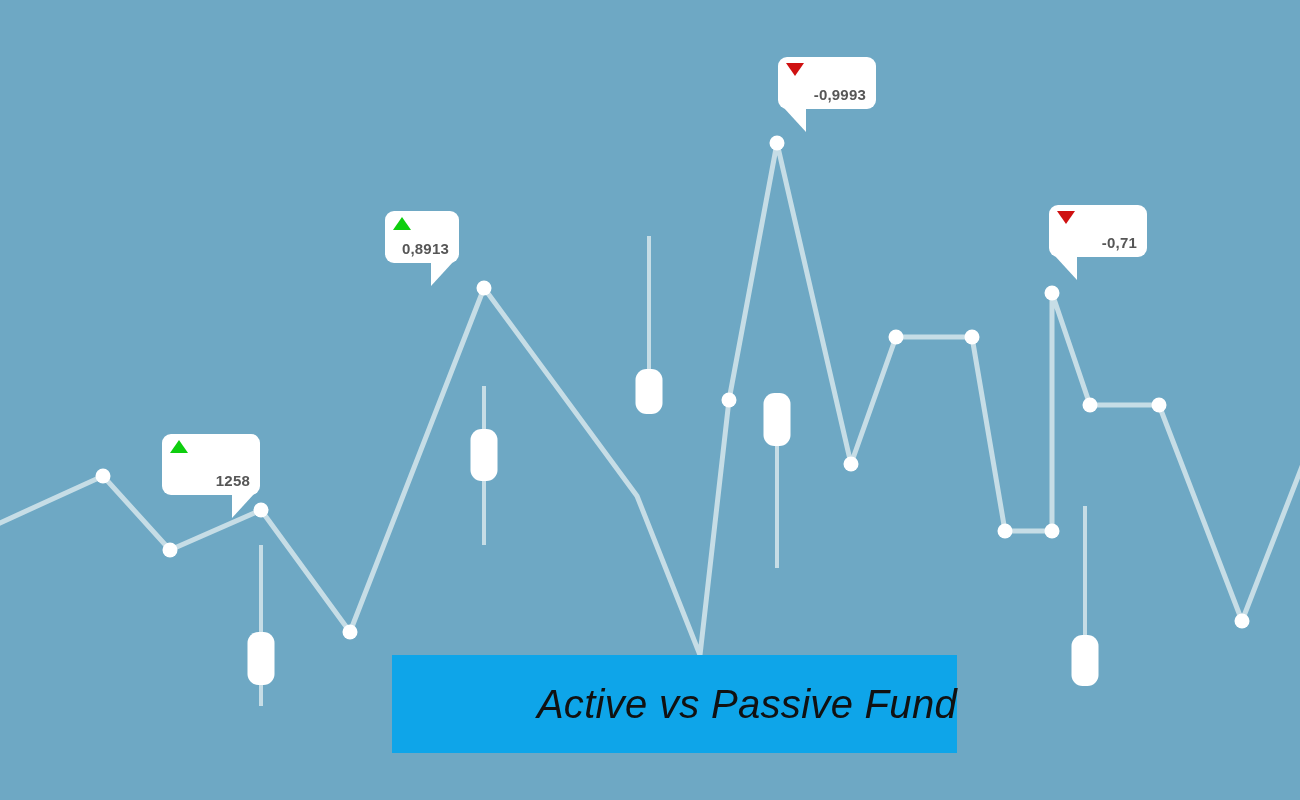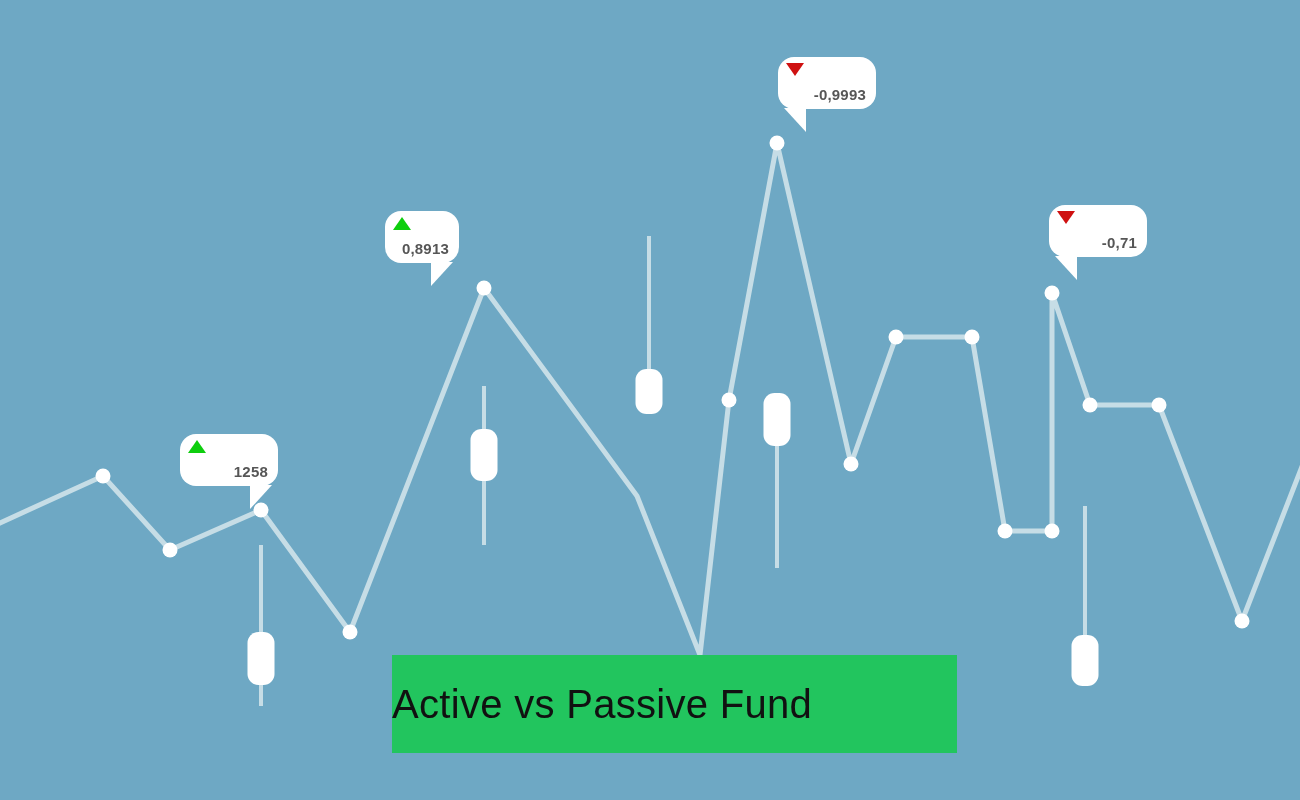--- a/index.html
+++ b/index.html
@@ -18,21 +18,21 @@
   #chart-svg {
     position: absolute;
     inset: 0;
     width: 1300px;
     height: 800px;
     display: block;
   }
   .callout {
     position: absolute;
     background: #ffffff;
-    border-radius: 16px;
+    border-radius: 9px;
     box-sizing: border-box;
     padding: 6px 10px 6px 8px;
     display: flex;
     flex-direction: column;
     justify-content: space-between;
     align-items: stretch;
   }
   .callout-arrow {
     width: 0;
     height: 0;
@@ -66,24 +66,25 @@
     bottom: -23px;
   }
   .tail-left {
     border-right: 22px solid #ffffff;
     border-bottom: 24px solid transparent;
     left: 6px;
     bottom: -23px;
   }
   #title-banner {
     position: absolute;
-    background: #22c55e;
+    background: #0ea5e9;
     display: flex;
     align-items: center;
-    justify-content: flex-start;
+    justify-content: flex-end;
+    font-style: italic;
   }
   #title-text {
     font-size: 40px;
     color: #111111;
     font-weight: normal;
     letter-spacing: 0.3px;
     white-space: nowrap;
   }
 </style>
 </head>
@@ -121,21 +122,21 @@
         <circle cx="1005" cy="531" r="7.5" fill="#ffffff"></circle>
         <circle cx="1052" cy="531" r="7.5" fill="#ffffff"></circle>
         <circle cx="1052" cy="293" r="7.5" fill="#ffffff"></circle>
         <circle cx="1090" cy="405" r="7.5" fill="#ffffff"></circle>
         <circle cx="1159" cy="405" r="7.5" fill="#ffffff"></circle>
         <circle cx="1242" cy="621" r="7.5" fill="#ffffff"></circle>
       </g>
   </svg>
 
   <div id="callout-layer">
-      <div class="callout" style="left: 180px; top: 434px; width: 98px; height: 52px;">
+      <div class="callout" style="left: 162px; top: 434px; width: 98px; height: 61px;">
         <div class="callout-arrow up"></div>
         <div class="callout-value">1258</div>
         <div class="callout-tail tail-right"></div>
       </div>
       <div class="callout" style="left: 385px; top: 211px; width: 74px; height: 52px;">
         <div class="callout-arrow up"></div>
         <div class="callout-value">0,8913</div>
         <div class="callout-tail tail-right"></div>
       </div>
       <div class="callout" style="left: 778px; top: 57px; width: 98px; height: 52px;">

